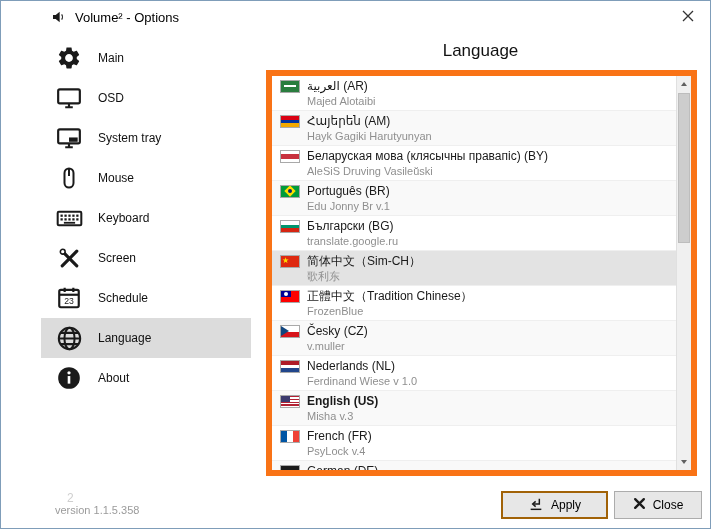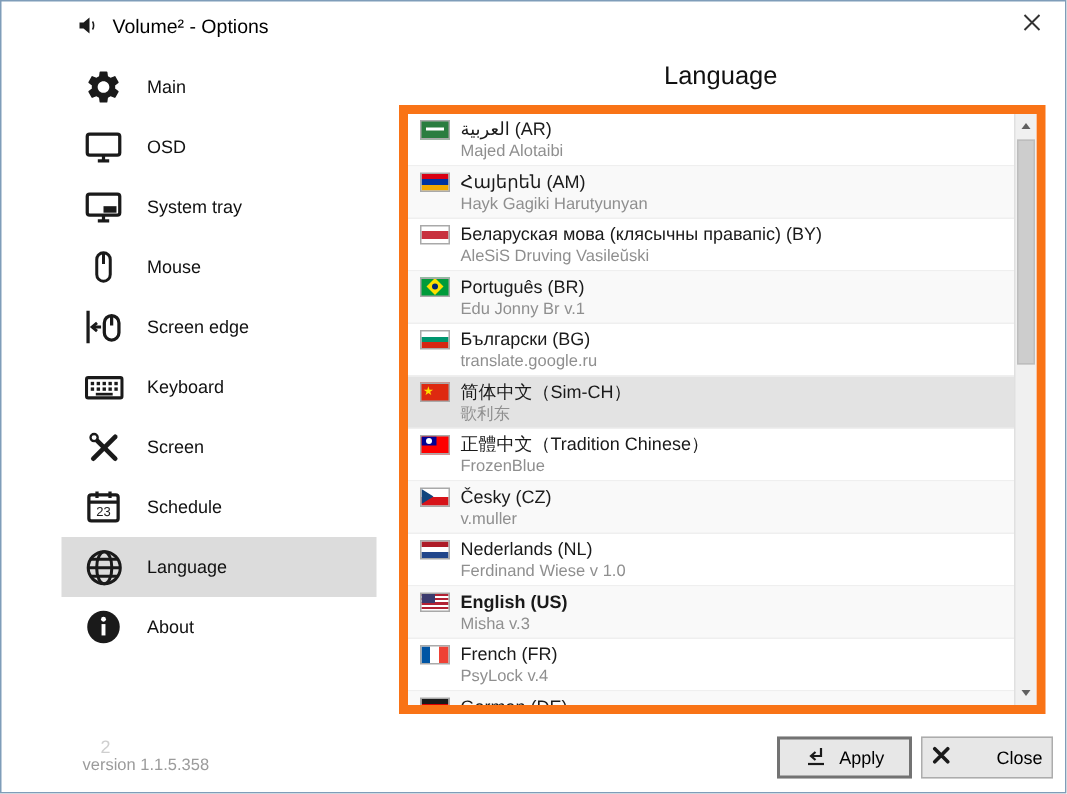--- a/index.html
+++ b/index.html
@@ -60,22 +60,22 @@
   .tri-up { width: 0; height: 0; border-left: 3.5px solid transparent; border-right: 3.5px solid transparent; border-bottom: 4.5px solid #606060; }
   .tri-down { width: 0; height: 0; border-left: 3.5px solid transparent; border-right: 3.5px solid transparent; border-top: 4.5px solid #606060; }
   .sb-thumb { position: absolute; top: 17px; left: 1px; right: 1px; height: 150px; background: #cdcdcd; border: 1px solid #bdbdbd; cursor: pointer; }
   
   .footer { height: 46px; flex: none; display: flex; align-items: center; padding: 0 8px 0 14px; }
   .ver-wrap { display: flex; flex-direction: column; }
   .watermark { margin-left: 12px; color: #cfcfcf; font-size: 12px; line-height: 11px; }
   .version { color: #9b9b9b; font-size: 11px; line-height: 13px; }
   .btn { display: flex; align-items: center; justify-content: center; gap: 7px; width: 88px; height: 28px;
          background: #e7e7e7; border: 1px solid #acacac; font-size: 12px; color: #000; cursor: pointer; }
-  .btn.primary { border: 2px solid #737373; width: 90px; }
-  .btn + .btn { margin-left: 6px; justify-content: space-between; }
+  .btn.primary { border: 2px solid #a16207; width: 107px; }
+  .btn + .btn { margin-left: 6px; }
   .push-right { margin-left: auto; }
 </style>
 </head>
 <body>
 
 <div class="window">
 
   <div class="titlebar">
     <span class="app-icon">
         <svg viewBox="0 0 24 24" width="16" height="16">
@@ -121,32 +121,20 @@
     <span class="side-label">System tray</span>
   </div>
         <div class="side-item">
     <span class="side-icon">
             <svg viewBox="0 0 24 24" width="24" height="24">
               <rect x="7.5" y="2.5" width="9" height="19" rx="4.5" stroke="#1a1a1a" fill="none" stroke-width="2"></rect>
               <path d="M12 2.5V10" stroke="#1a1a1a" fill="none" stroke-width="2"></path>
             </svg>
           </span>
     <span class="side-label">Mouse</span>
-  </div>
-        <div class="side-item">
-    <span class="side-icon">
-            <svg viewBox="0 0 24 24" width="26" height="26">
-              <path d="M2.5 2v20" stroke="#1a1a1a" fill="none" stroke-width="2"></path>
-              <path d="M10.5 12H5" stroke="#1a1a1a" fill="none" stroke-width="1.8"></path>
-              <path d="M8 9.5L5 12l3 2.5" stroke="#1a1a1a" fill="none" stroke-width="1.8"></path>
-              <rect x="12.5" y="5" width="9" height="15" rx="4.5" stroke="#1a1a1a" fill="none" stroke-width="2"></rect>
-              <path d="M17 5v6" stroke="#1a1a1a" fill="none" stroke-width="2"></path>
-            </svg>
-          </span>
-    <span class="side-label">Screen edge</span>
   </div>
         <div class="side-item">
     <span class="side-icon">
             <svg viewBox="0 0 24 24" width="27" height="27">
               <rect x="1.5" y="6" width="21" height="12" rx="1" stroke="#1a1a1a" fill="none" stroke-width="1.8"></rect>
               <g fill="#1a1a1a">
                 <rect x="4" y="8.5" width="2" height="2"></rect>
                 <rect x="7.5" y="8.5" width="2" height="2"></rect>
                 <rect x="11" y="8.5" width="2" height="2"></rect>
                 <rect x="14.5" y="8.5" width="2" height="2"></rect>

